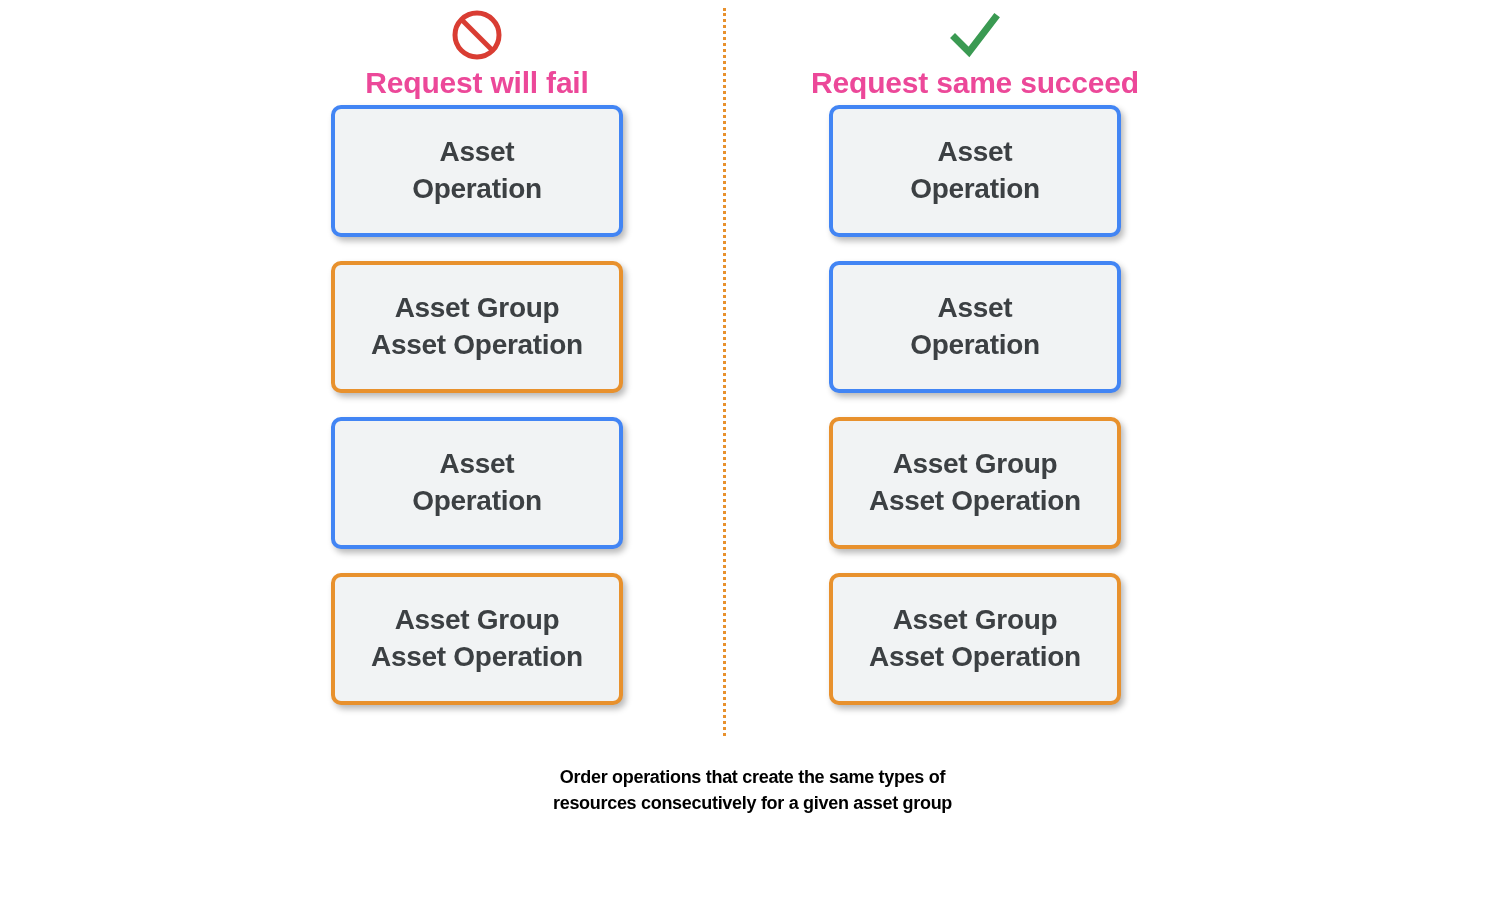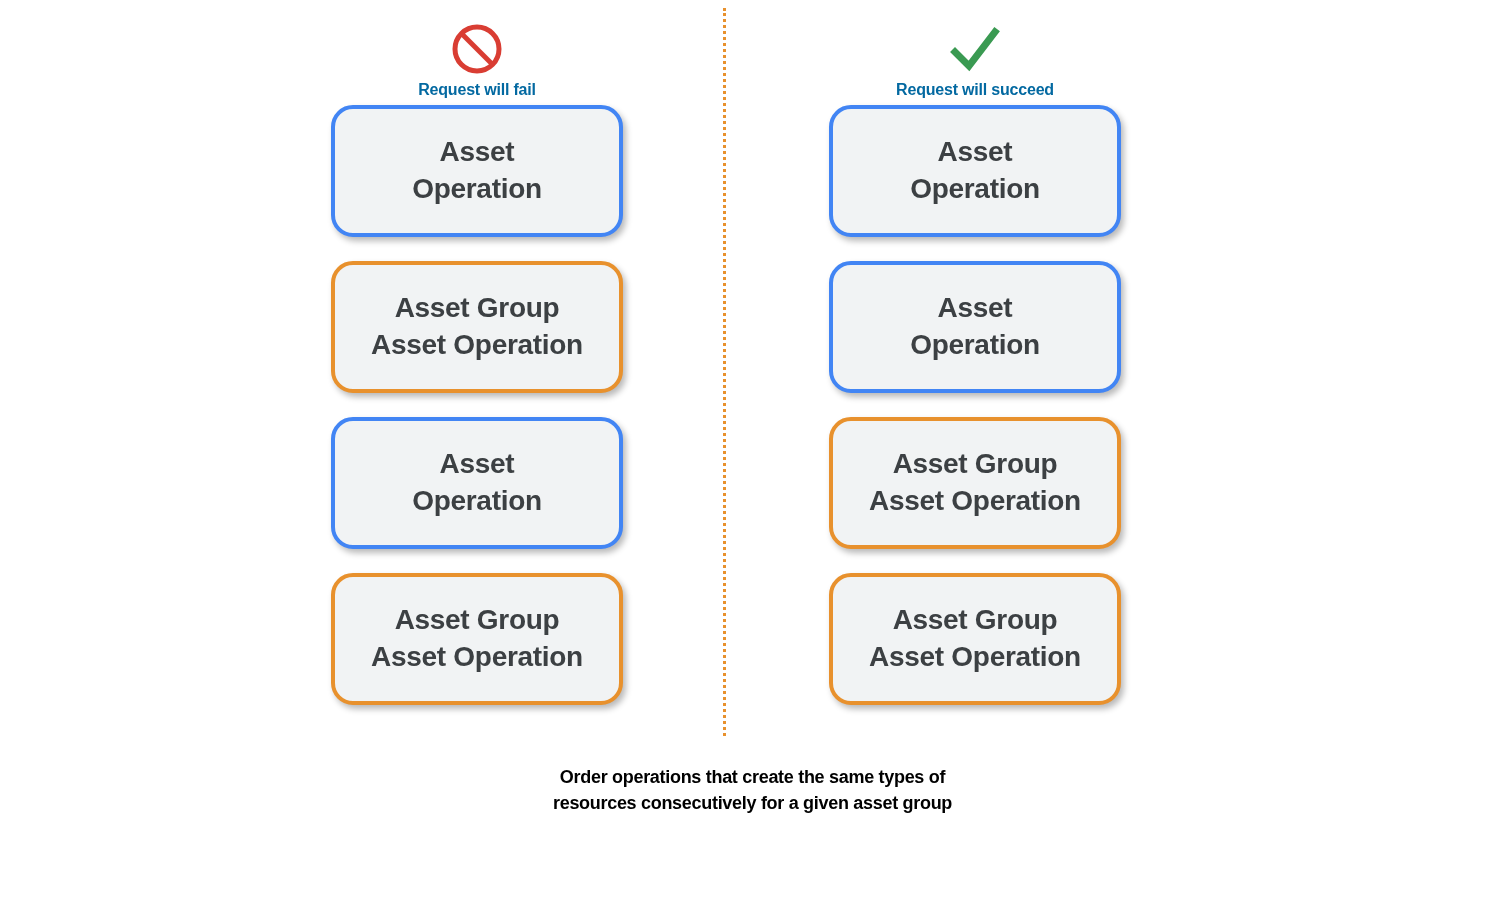--- a/index.html
+++ b/index.html
@@ -50,41 +50,41 @@
   }
   .status-icon {
     width: 56px;
     height: 50px;
     display: flex;
     align-items: center;
     justify-content: center;
   }
   .status-icon svg { display: block; }
   .col-header-label {
-    font-size: 16px;
+    font-size: 30px;
     font-weight: bold;
-    color: #0369a1;
+    color: #ec4899;
     letter-spacing: -0.2px;
     line-height: 1;
     margin-top: 8px;
     margin-bottom: 7px;
     white-space: nowrap;
   }
 
   
   .box-stack {
     display: flex;
     flex-direction: column;
     gap: 24px;
   }
   .op-box {
     box-sizing: border-box;
     width: 292px;
     height: 132px;
-    border-radius: 22px;
+    border-radius: 10px;
     border: 4px solid #4285F4;
     background: #F1F3F4;
     box-shadow: 3px 4px 6px rgba(0,0,0,0.28);
     display: flex;
     align-items: center;
     justify-content: center;
     text-align: center;
   }
   .op-box.asset        { border-color: #4285F4; }
   .op-box.asset-group  { border-color: #E8912D; }
@@ -151,21 +151,21 @@
     </div>
   </div>
 
   <div class="column succeed">
     <div class="col-header">
       <div class="status-icon">
         <svg width="56" height="54" viewBox="0 0 56 54" aria-hidden="true">
           <polyline points="8,30 22,44 48,10" fill="none" stroke="#3A9A52" stroke-width="7" stroke-linecap="square" stroke-linejoin="miter"></polyline>
         </svg>
       </div>
-      <div class="col-header-label">Request will succeed</div>
+      <div class="col-header-label">Request same succeed</div>
     </div>
 
     <div class="box-stack">
       <div class="op-box asset">
         <span class="op-box-text">Asset
 Operation</span>
       </div>
       <div class="op-box asset">
         <span class="op-box-text">Asset
 Operation</span>

